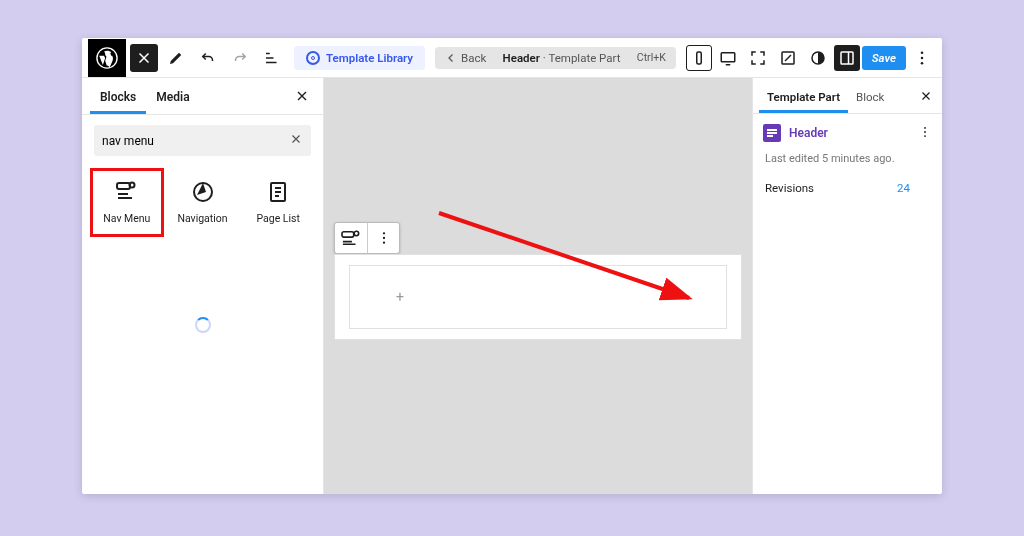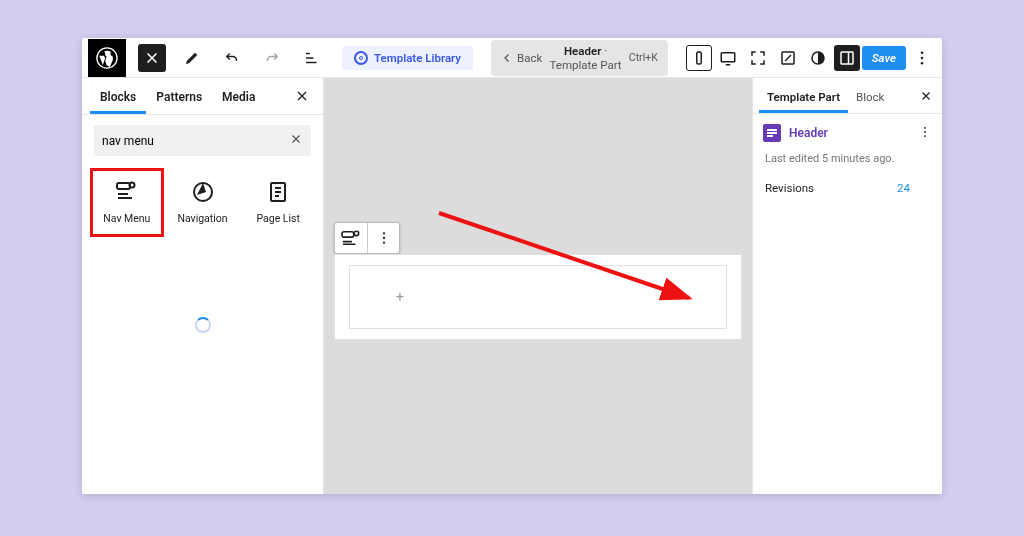--- a/index.html
+++ b/index.html
@@ -4,21 +4,21 @@
 <style>
   * { box-sizing: border-box; margin: 0; padding: 0; font-family: -apple-system, BlinkMacSystemFont, "Segoe UI", Roboto, sans-serif; }
   body { background: #d3cdf0; width: 1024px; height: 536px; position: relative; overflow: hidden; }
   .app {
     position: absolute; top: 38px; left: 82px; right: 82px; bottom: 42px;
     background: #fff; display: flex; flex-direction: column; border-radius: 2px;
     box-shadow: 0 2px 10px rgba(0,0,0,.15);
   }
 
   
-  .topbar { height: 40px; display: flex; align-items: center; border-bottom: 1px solid #e5e5e5; padding: 0 6px; gap: 12px; }
+  .topbar { height: 40px; display: flex; align-items: center; border-bottom: 1px solid #e5e5e5; padding: 0 6px; gap: 4px; }
   .wp-logo { width: 38px; height: 38px; background:#000; display:flex; align-items:center; justify-content:center; color:#fff; }
   .wp-logo svg { width:22px; height:22px; }
   .sq-btn { width: 28px; height: 28px; display:flex; align-items:center; justify-content:center; border-radius:3px; color:#1e1e1e; cursor:pointer; }
   .sq-btn.dark { background:#1e1e1e; color:#fff; }
   .sq-btn svg { width:18px; height:18px; }
   .tpl-lib { display:flex; align-items:center; gap:6px; background:#eef1ff; color:#3858e9; font-size:11.5px; font-weight:600; padding:5px 12px; border-radius:3px; margin-left:4px; cursor:pointer;}
   .tpl-lib .g { width:14px;height:14px;border:2px solid #3858e9;border-radius:50%; display:inline-block; position:relative;}
   .tpl-lib .g::after{content:"";position:absolute;inset:3px;border:1.5px solid #3858e9;border-radius:50%;}
   .doc-bar { flex:1; display:flex; align-items:center; justify-content:space-between; background:#e5e5e5; border-radius:4px; margin:0 6px; padding:4px 10px; font-size:11.5px; color:#555; }
   .doc-bar .back { display:flex; align-items:center; gap:4px; cursor:pointer; }
@@ -184,21 +184,20 @@
           </svg>
       </div>
     </div>
   </div>
 
   <div class="main">
 
     <div class="left">
       <div class="tabs">
         <div class="tab active">Blocks</div>
-        <div class="tab">Patterns</div>
         <div class="tab">Media</div>
         <div class="close">
           <svg width="16" height="16" viewBox="0 0 24 24" stroke="#1e1e1e" stroke-width="2" fill="none">
               <path d="M6 6l12 12M18 6L6 18"></path>
             </svg>
         </div>
       </div>
       <div class="search-row">
         <div class="search-box">
           <input value="nav menu" style="">

